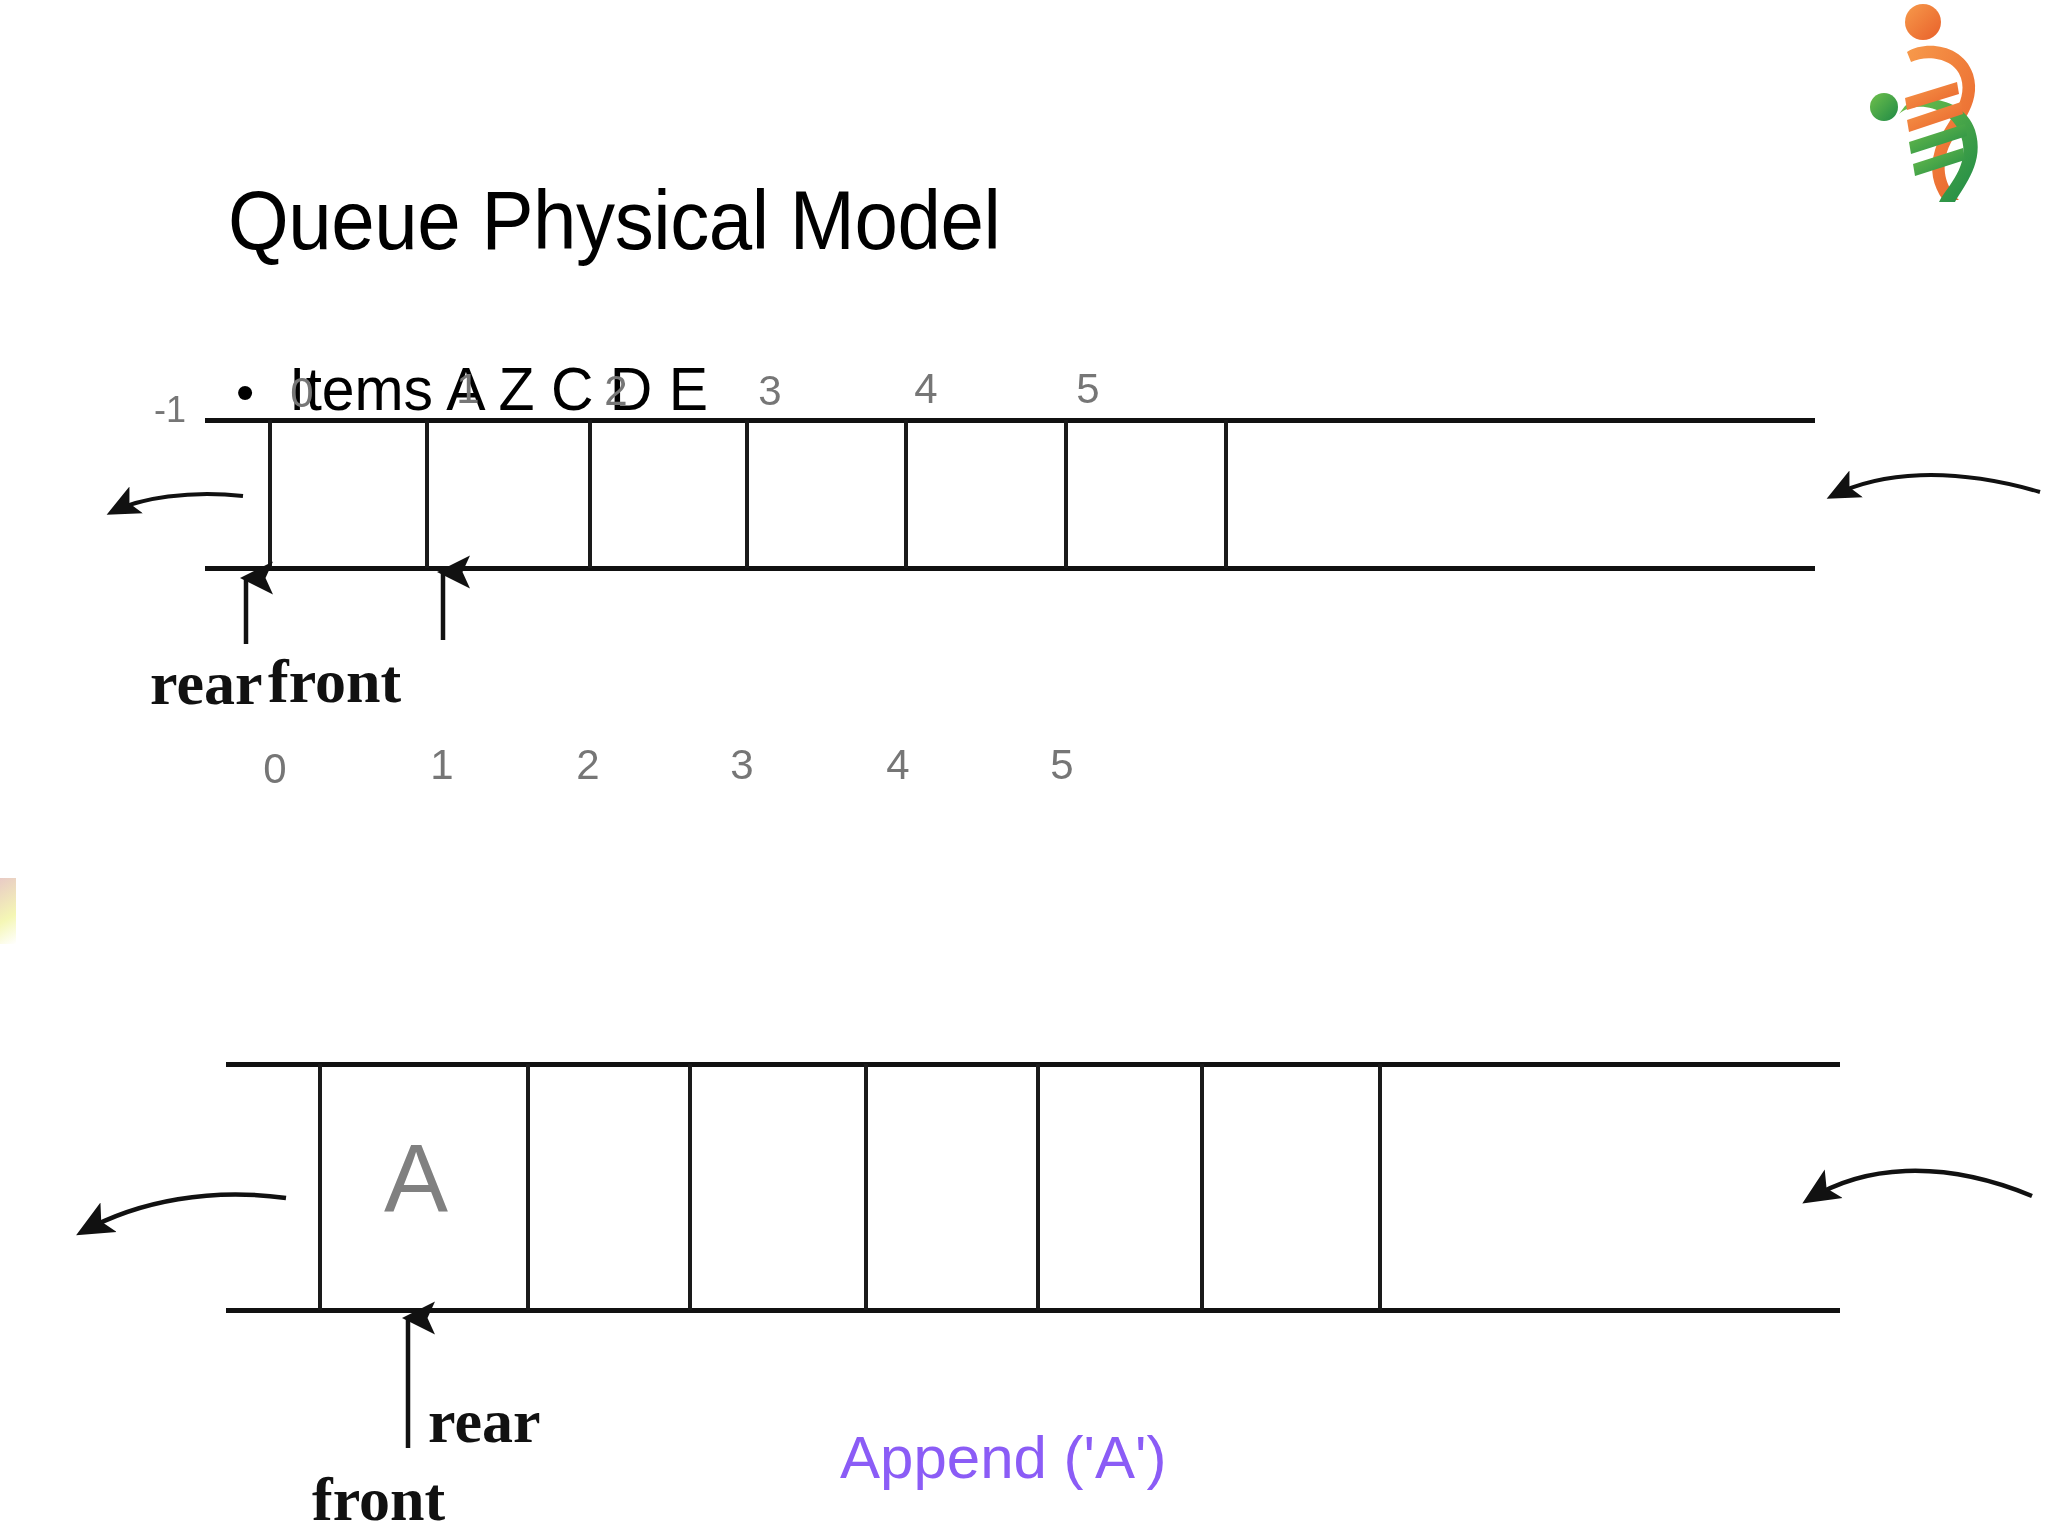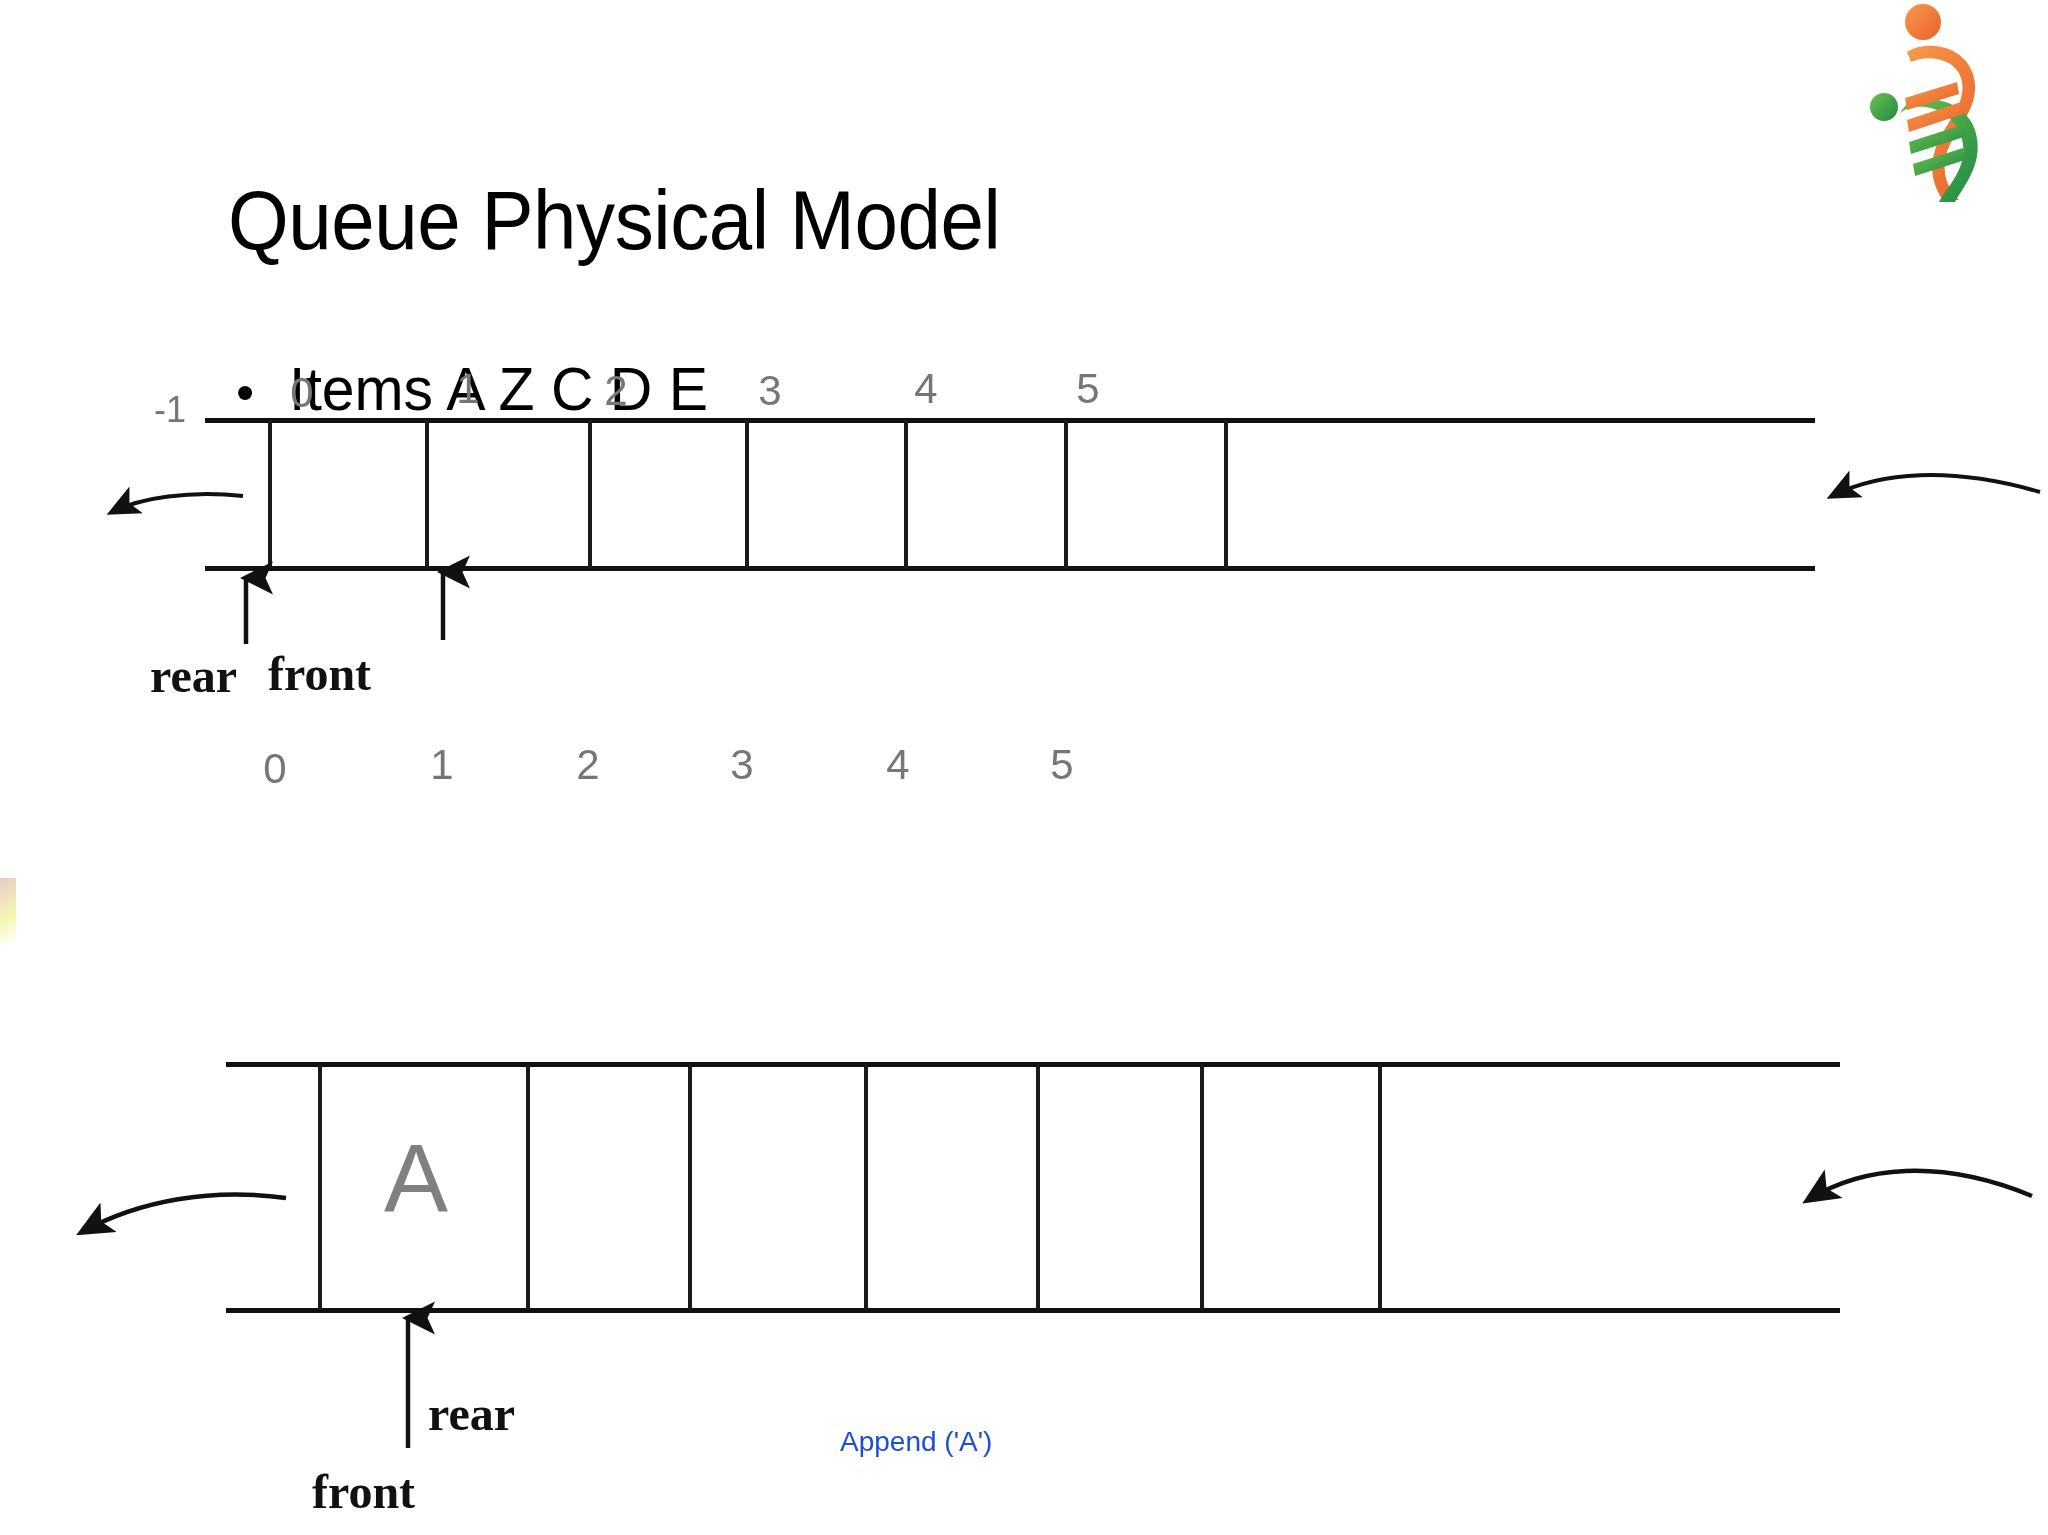--- a/index.html
+++ b/index.html
@@ -103,29 +103,29 @@
     font-size: 96px;
     line-height: 1;
     font-family: "Liberation Sans", sans-serif;
     text-align: center;
     width: 120px;
   }
   .ptr-label {
     position: absolute;
     font-family: "Liberation Serif", serif;
     font-weight: bold;
-    font-size: 48px;
+    font-size: 62px;
     line-height: 1;
     color: #111111;
     white-space: nowrap;
   }
   .caption {
     position: absolute;
-    color: #1d4ed8;
-    font-size: 28px;
+    color: #8b5cf6;
+    font-size: 60px;
     line-height: 1;
     font-family: "Liberation Sans", sans-serif;
     white-space: nowrap;
   }
   svg.overlay {
     position: absolute;
     left: 0; top: 0;
     width: 2048px;
     height: 1535px;
     pointer-events: none;

